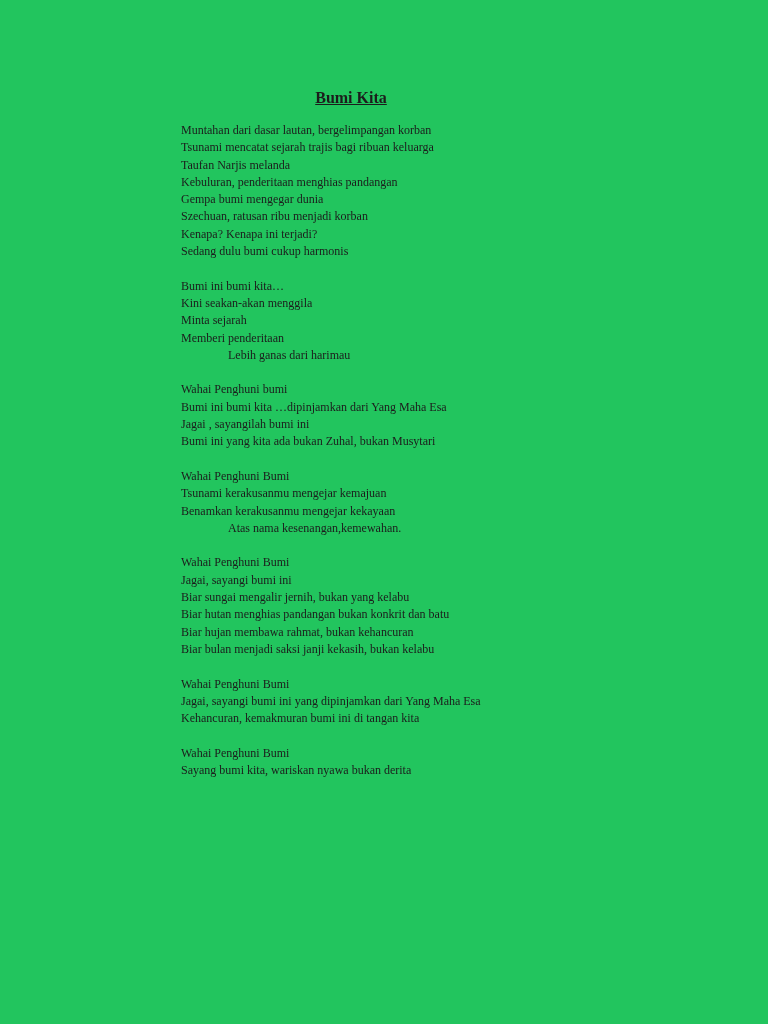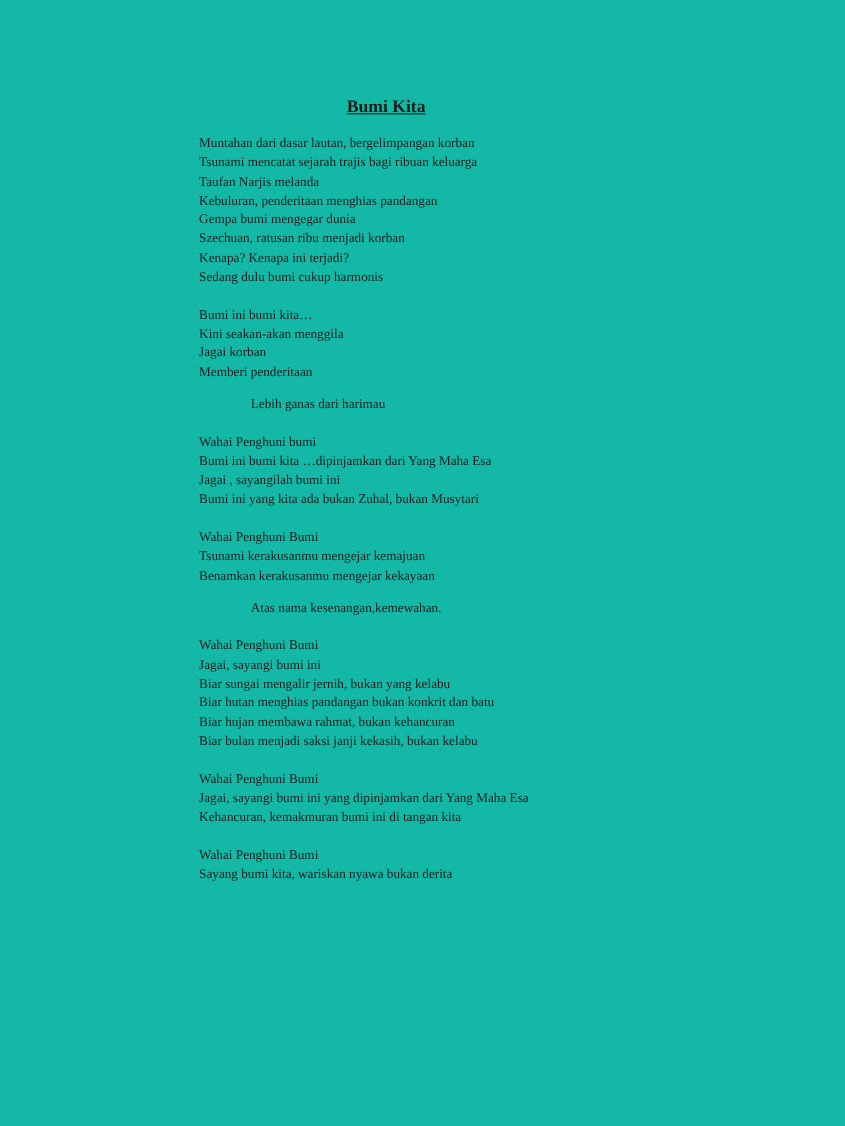--- a/index.html
+++ b/index.html
@@ -4,21 +4,21 @@
 <style>
   html, body {
     margin: 0;
     padding: 0;
     background: #ffffff;
   }
   .page {
     position: relative;
     width: 768px;
     height: 1024px;
-    background: #14b8a6;
+    background: #22c55e;
     overflow: hidden;
     font-family: "Liberation Serif", serif;
     color: #1c1c1c;
   }
   .doc-title {
     position: absolute;
     top: 88px;
     left: 181px;
     width: 340px;
     text-align: center;
@@ -36,21 +36,20 @@
     line-height: 17.3px;
   }
   .stanza {
     margin: 0 0 17.3px 0;
   }
   .line {
     white-space: pre;
   }
   .line.indent {
     padding-left: 47px;
-    margin-top: 12px;
   }
 </style>
 </head>
 <body>
 
 <div class="page">
   <div class="doc-title">Bumi Kita</div>
   <div class="poem-body">
       <div class="stanza">
         <div class="line">Muntahan dari dasar lautan, bergelimpangan korban</div>
@@ -58,21 +57,21 @@
         <div class="line">Taufan Narjis melanda</div>
         <div class="line">Kebuluran, penderitaan menghias pandangan</div>
         <div class="line">Gempa bumi mengegar dunia</div>
         <div class="line">Szechuan, ratusan ribu menjadi korban</div>
         <div class="line">Kenapa? Kenapa ini terjadi?</div>
         <div class="line">Sedang dulu bumi cukup harmonis</div>
       </div>
       <div class="stanza">
         <div class="line">Bumi ini bumi kita…</div>
         <div class="line">Kini seakan-akan menggila</div>
-        <div class="line">Jagai korban</div>
+        <div class="line">Minta sejarah</div>
         <div class="line">Memberi penderitaan</div>
         <div class="line indent">Lebih ganas dari harimau</div>
       </div>
       <div class="stanza">
         <div class="line">Wahai Penghuni bumi</div>
         <div class="line">Bumi ini bumi kita …dipinjamkan dari Yang Maha Esa</div>
         <div class="line">Jagai , sayangilah bumi ini</div>
         <div class="line">Bumi ini yang kita ada bukan Zuhal, bukan Musytari</div>
       </div>
       <div class="stanza">

